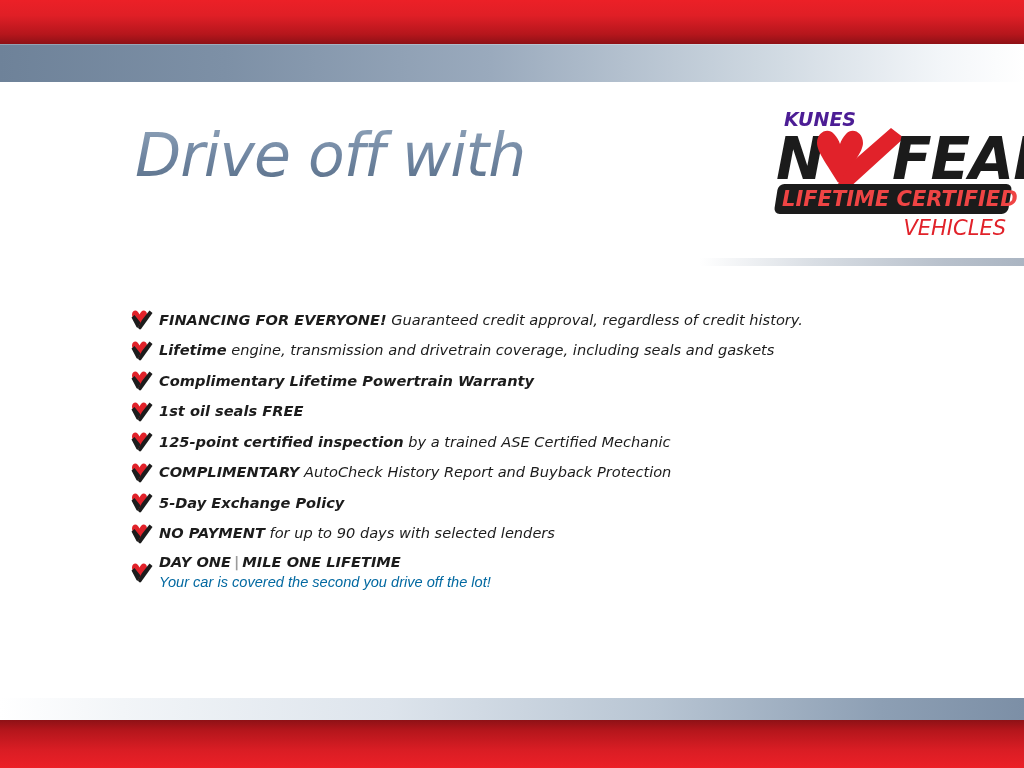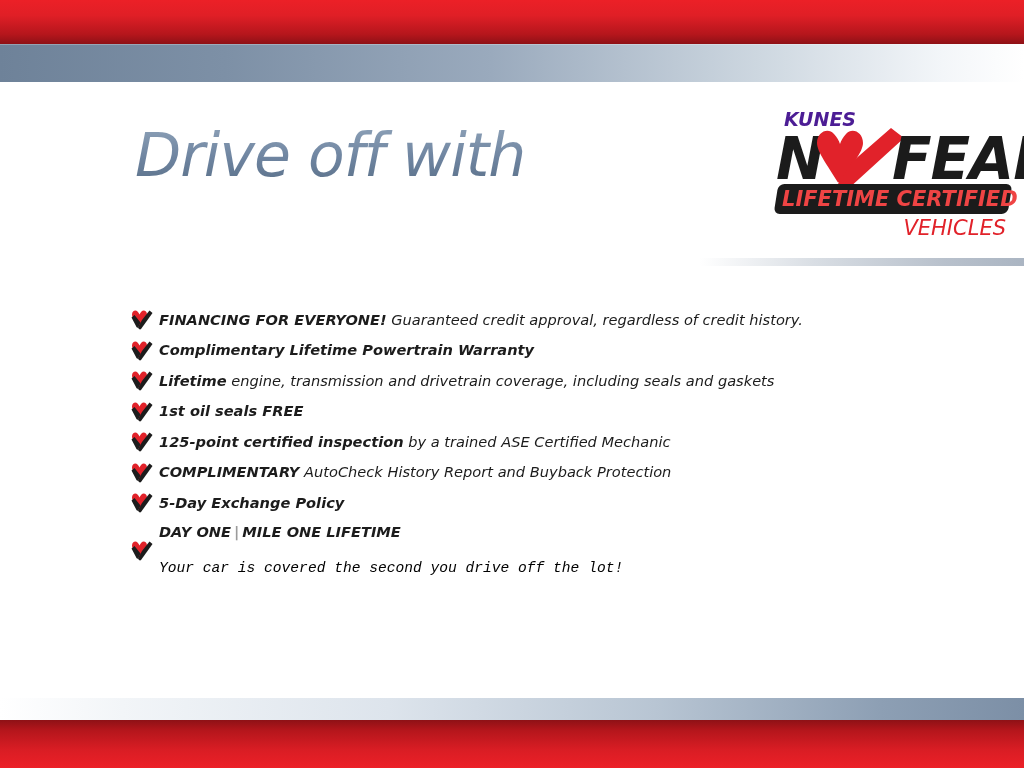--- a/index.html
+++ b/index.html
@@ -208,26 +208,26 @@
     font-style: italic;
     font-size: 14.6px;
     line-height: 19px;
     color: #1c1c1c;
     white-space: nowrap;
   }
   .feature-text .b {
     font-weight: bold;
   }
   .feature-sub {
-    font-family: Liberation Mono, monospace;
+    font-family: Liberation Sans, sans-serif;
     font-style: italic;
     font-size: 14.6px;
     line-height: 20px;
-    color: #000000;
-    margin-top: 17px;
+    color: #0369a1;
+    margin-top: 1px;
     white-space: nowrap;
   }
   .sep {
     color: #9b9b9b;
     font-weight: bold;
     padding: 0 3px;
   }
 </style>
 </head>
 <body>
@@ -284,42 +284,42 @@
   </div>
 
   <div class="feature-row">
     <span class="check-icon">
       <svg viewBox="0 0 44 42" width="22" height="21" aria-hidden="true">
         <path d="M2 11 C2 4, 9 1, 13 5 C15 7, 16 9, 17 11 C18 9, 19 7, 21 5 C25 1, 32 4, 32 11 C32 17, 24 26, 18 35 C17 36, 16 36, 15 35 C9 26, 2 17, 2 11 Z" fill="#e1222a"></path>
         <path d="M14 37 L22 22 L37 3 L43 8 L20 40 C18 42, 15 40, 14 37 Z" fill="#1c1c1c"></path>
         <path d="M1 17 L7 12 L19 27 L15 36 C14 38, 12 38, 11 36 Z" fill="#1c1c1c"></path>
       </svg>
     </span>
+    <span class="feature-text"><span class="b">Lifetime</span><span> engine, transmission and drivetrain coverage, including seals and gaskets</span></span>
+  </div>
+
+  <div class="feature-row">
+    <span class="check-icon">
+      <svg viewBox="0 0 44 42" width="22" height="21" aria-hidden="true">
+        <path d="M2 11 C2 4, 9 1, 13 5 C15 7, 16 9, 17 11 C18 9, 19 7, 21 5 C25 1, 32 4, 32 11 C32 17, 24 26, 18 35 C17 36, 16 36, 15 35 C9 26, 2 17, 2 11 Z" fill="#e1222a"></path>
+        <path d="M14 37 L22 22 L37 3 L43 8 L20 40 C18 42, 15 40, 14 37 Z" fill="#1c1c1c"></path>
+        <path d="M1 17 L7 12 L19 27 L15 36 C14 38, 12 38, 11 36 Z" fill="#1c1c1c"></path>
+      </svg>
+    </span>
     <span class="feature-text"><span class="b">Complimentary Lifetime Powertrain Warranty</span><span></span></span>
   </div>
 
   <div class="feature-row">
     <span class="check-icon">
       <svg viewBox="0 0 44 42" width="22" height="21" aria-hidden="true">
         <path d="M2 11 C2 4, 9 1, 13 5 C15 7, 16 9, 17 11 C18 9, 19 7, 21 5 C25 1, 32 4, 32 11 C32 17, 24 26, 18 35 C17 36, 16 36, 15 35 C9 26, 2 17, 2 11 Z" fill="#e1222a"></path>
         <path d="M14 37 L22 22 L37 3 L43 8 L20 40 C18 42, 15 40, 14 37 Z" fill="#1c1c1c"></path>
         <path d="M1 17 L7 12 L19 27 L15 36 C14 38, 12 38, 11 36 Z" fill="#1c1c1c"></path>
       </svg>
     </span>
-    <span class="feature-text"><span class="b">Lifetime</span><span> engine, transmission and drivetrain coverage, including seals and gaskets</span></span>
-  </div>
-
-  <div class="feature-row">
-    <span class="check-icon">
-      <svg viewBox="0 0 44 42" width="22" height="21" aria-hidden="true">
-        <path d="M2 11 C2 4, 9 1, 13 5 C15 7, 16 9, 17 11 C18 9, 19 7, 21 5 C25 1, 32 4, 32 11 C32 17, 24 26, 18 35 C17 36, 16 36, 15 35 C9 26, 2 17, 2 11 Z" fill="#e1222a"></path>
-        <path d="M14 37 L22 22 L37 3 L43 8 L20 40 C18 42, 15 40, 14 37 Z" fill="#1c1c1c"></path>
-        <path d="M1 17 L7 12 L19 27 L15 36 C14 38, 12 38, 11 36 Z" fill="#1c1c1c"></path>
-      </svg>
-    </span>
     <span class="feature-text"><span class="b">1st oil seals FREE</span><span></span></span>
   </div>
 
   <div class="feature-row">
     <span class="check-icon">
       <svg viewBox="0 0 44 42" width="22" height="21" aria-hidden="true">
         <path d="M2 11 C2 4, 9 1, 13 5 C15 7, 16 9, 17 11 C18 9, 19 7, 21 5 C25 1, 32 4, 32 11 C32 17, 24 26, 18 35 C17 36, 16 36, 15 35 C9 26, 2 17, 2 11 Z" fill="#e1222a"></path>
         <path d="M14 37 L22 22 L37 3 L43 8 L20 40 C18 42, 15 40, 14 37 Z" fill="#1c1c1c"></path>
         <path d="M1 17 L7 12 L19 27 L15 36 C14 38, 12 38, 11 36 Z" fill="#1c1c1c"></path>
       </svg>
@@ -342,20 +342,30 @@
     <span class="check-icon">
       <svg viewBox="0 0 44 42" width="22" height="21" aria-hidden="true">
         <path d="M2 11 C2 4, 9 1, 13 5 C15 7, 16 9, 17 11 C18 9, 19 7, 21 5 C25 1, 32 4, 32 11 C32 17, 24 26, 18 35 C17 36, 16 36, 15 35 C9 26, 2 17, 2 11 Z" fill="#e1222a"></path>
         <path d="M14 37 L22 22 L37 3 L43 8 L20 40 C18 42, 15 40, 14 37 Z" fill="#1c1c1c"></path>
         <path d="M1 17 L7 12 L19 27 L15 36 C14 38, 12 38, 11 36 Z" fill="#1c1c1c"></path>
       </svg>
     </span>
     <span class="feature-text"><span class="b">5-Day Exchange Policy</span><span></span></span>
   </div>
 
+  <div class="feature-row">
+    <span class="check-icon">
+      <svg viewBox="0 0 44 42" width="22" height="21" aria-hidden="true">
+        <path d="M2 11 C2 4, 9 1, 13 5 C15 7, 16 9, 17 11 C18 9, 19 7, 21 5 C25 1, 32 4, 32 11 C32 17, 24 26, 18 35 C17 36, 16 36, 15 35 C9 26, 2 17, 2 11 Z" fill="#e1222a"></path>
+        <path d="M14 37 L22 22 L37 3 L43 8 L20 40 C18 42, 15 40, 14 37 Z" fill="#1c1c1c"></path>
+        <path d="M1 17 L7 12 L19 27 L15 36 C14 38, 12 38, 11 36 Z" fill="#1c1c1c"></path>
+      </svg>
+    </span>
+    <span class="feature-text"><span class="b">NO PAYMENT</span><span> for up to 90 days with selected lenders</span></span>
+  </div>
 
   <div class="feature-row">
     <span class="check-icon">
       <svg viewBox="0 0 44 42" width="22" height="21" aria-hidden="true">
         <path d="M2 11 C2 4, 9 1, 13 5 C15 7, 16 9, 17 11 C18 9, 19 7, 21 5 C25 1, 32 4, 32 11 C32 17, 24 26, 18 35 C17 36, 16 36, 15 35 C9 26, 2 17, 2 11 Z" fill="#e1222a"></path>
         <path d="M14 37 L22 22 L37 3 L43 8 L20 40 C18 42, 15 40, 14 37 Z" fill="#1c1c1c"></path>
         <path d="M1 17 L7 12 L19 27 L15 36 C14 38, 12 38, 11 36 Z" fill="#1c1c1c"></path>
       </svg>
     </span>
     <span>

